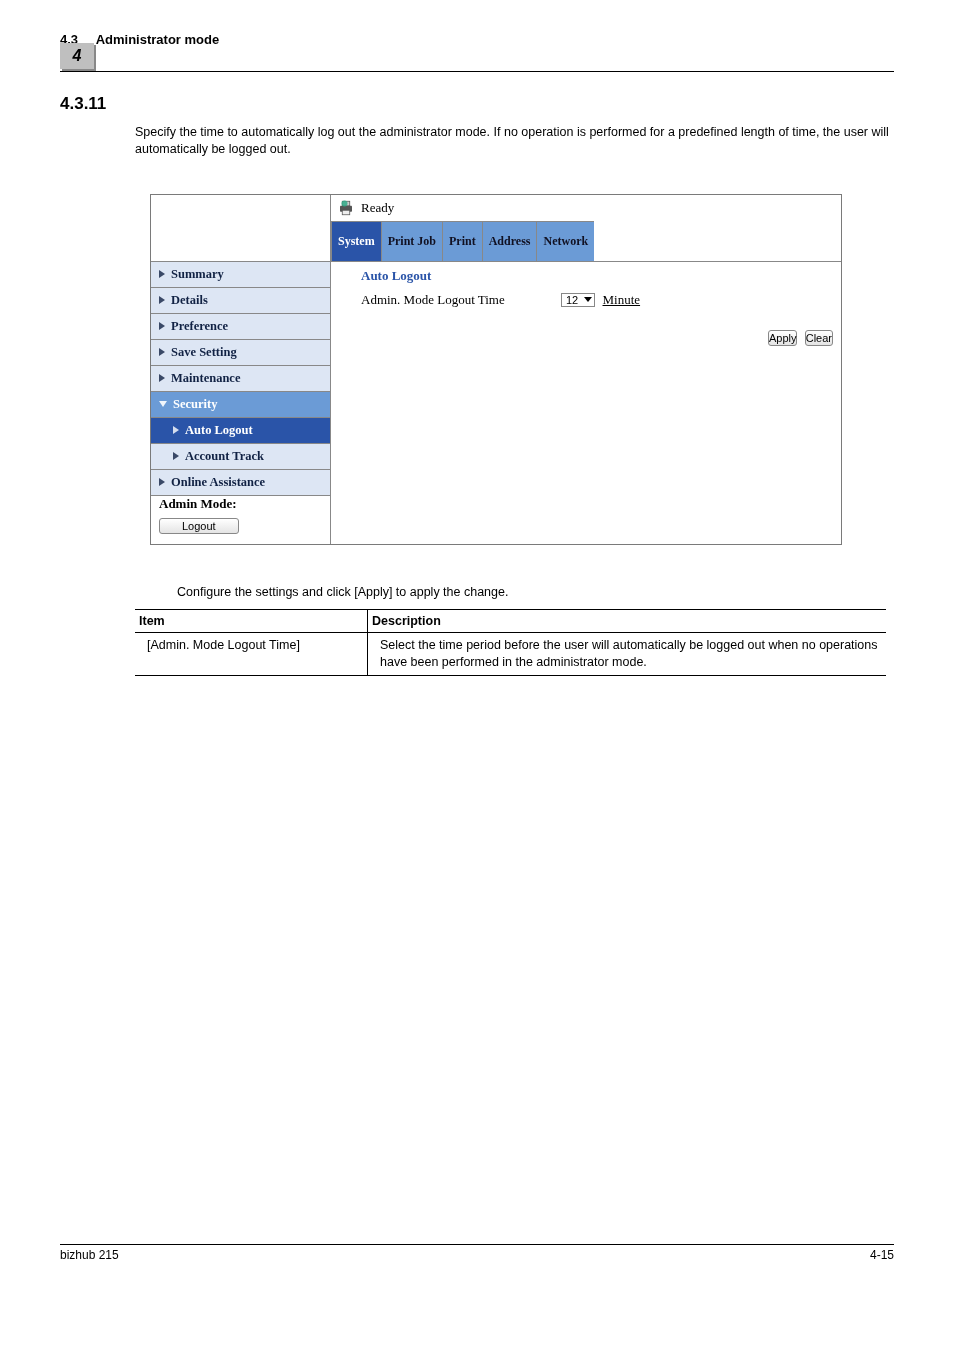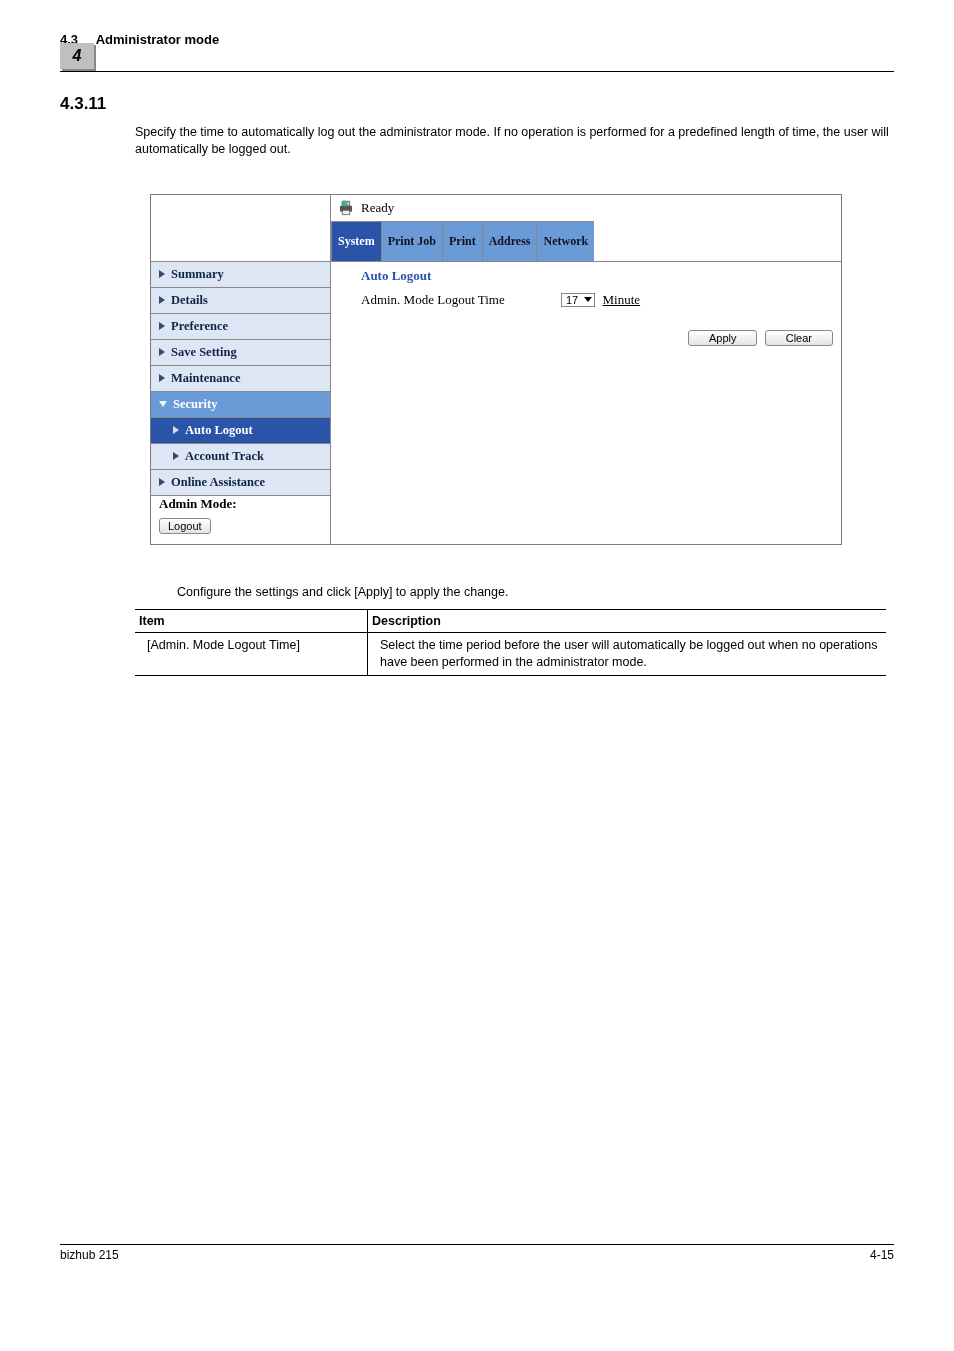--- a/index.html
+++ b/index.html
@@ -152,21 +152,21 @@
     font-family: "Times New Roman", Times, serif;
   }
   .admin-label {
     font-weight: bold;
     font-size: 13px;
   }
   .logout-btn {
     margin-top: 6px;
     font-family: Arial, sans-serif;
     font-size: 11px;
-    padding: 1px 8px;
+    padding: 1px 22px;
     border: 1px solid #888;
     border-radius: 3px;
     background: linear-gradient(#fff, #e4e4e4);
     cursor: pointer;
   }
   .ss-content {
     flex: 1;
     padding: 6px 8px 6px 14px;
     font-size: 13px;
   }
@@ -203,21 +203,21 @@
     margin-left: 4px;
     text-decoration: underline;
   }
   .btn-row {
     text-align: right;
     margin-top: 22px;
   }
   .sbtn {
     font-family: Arial, sans-serif;
     font-size: 11px;
-    padding: 1px 20px;
+    padding: 1px 0;
     border: 1px solid #888;
     border-radius: 3px;
     background: linear-gradient(#fff, #e4e4e4);
     cursor: pointer;
     margin-left: 4px;
   }
   .configure-text {
     margin-left: 117px;
     margin-top: 40px;
     font-size: 12.5px;
@@ -340,21 +340,21 @@
           <div class="admin-label">Admin Mode:</div>
           <button class="logout-btn">Logout</button>
         </div>
       </div>
       <div class="ss-content">
         <div class="content-title">Auto Logout</div>
         <div class="form-row">
           <div class="form-label">Admin. Mode Logout Time</div>
           <div>
             <span class="select-box">
-              <span>17</span>
+              <span>12</span>
               <span class="select-arrow"></span>
             </span>
             <span class="unit">Minute</span>
           </div>
         </div>
         <div class="btn-row">
           <button class="sbtn">Apply</button>
           <button class="sbtn">Clear</button>
         </div>
       </div>

